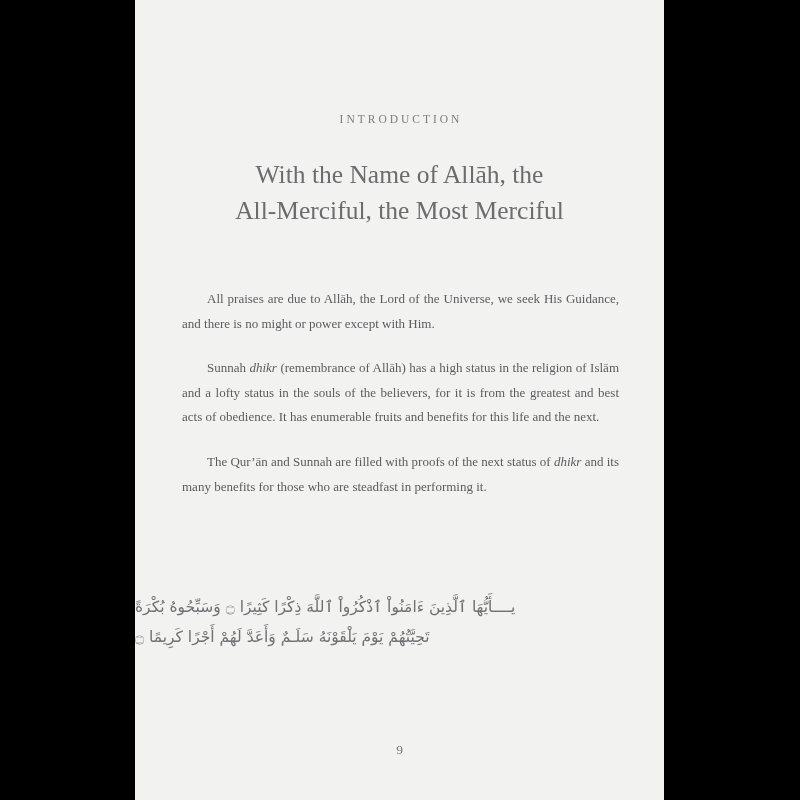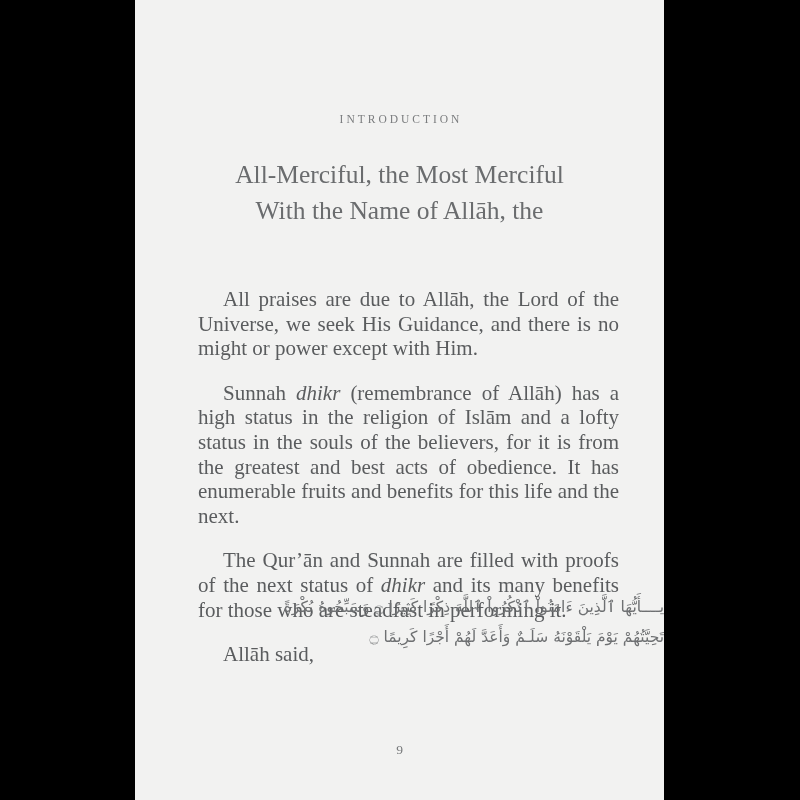--- a/index.html
+++ b/index.html
@@ -81,43 +81,43 @@
   .page-title .line { display: block; }
 
   
   .body-copy {
     position: absolute;
     top: 287px;
     left: 47px;
     width: 437px;
   }
   .para {
-    margin: 0 0 20px 16px;
-    font-size: 21px;
+    margin: 0 0 20px 0;
+    font-size: 13px;
     line-height: 24.6px;
     text-align: justify;
     text-indent: 25px;
     color: #5a5c5e;
     -webkit-hyphens: none;
     hyphens: none;
   }
   .para.last-short {
     text-align: left;
     margin-bottom: 0;
   }
   .para em {
   }
 
   
   .quran-block {
     position: absolute;
     top: 592px;
     left: 0;
     width: 529px;
-    text-align: right;
+    text-align: left;
   }
   .quran-line {
     display: block;
     direction: rtl;
     unicode-bidi: bidi-override;
     font-family: "DejaVu Sans", sans-serif;
     font-size: 15.5px;
     line-height: 30px;
     color: #6e7072;
     white-space: nowrap;
@@ -142,41 +142,38 @@
 
   <div class="band band-left"></div>
   <div class="band band-right"></div>
 
   <div id="page">
     <div class="page-inner">
 
       <div class="chapter-label">INTRODUCTION</div>
 
       <h1 class="page-title">
+        <span class="line">With the Name of Allāh, the</span>
         <span class="line">All-Merciful, the Most Merciful</span>
-        <span class="line">With the Name of Allāh, the</span>
       </h1>
 
       <div class="body-copy">
 
         <p class="para">
           <span>All praises are due to Allāh, the Lord of the Universe, we seek His Guidance, and there is no might or power except with Him.</span>
         </p>
 
         <p class="para">
           <span>Sunnah </span><em>dhikr</em><span> (remembrance of Allāh) has a high status in the religion of Islām and a lofty status in the souls of the believers, for it is from the greatest and best acts of obedience. It has enumerable fruits and benefits for this life and the next.</span>
         </p>
 
         <p class="para">
           <span>The Qur’ān and Sunnah are filled with proofs of the next status of </span><em>dhikr</em><span> and its many benefits for those who are steadfast in performing it.</span>
         </p>
 
-        <p class="para last-short">
-          <span>Allāh said,</span>
-        </p>
 
       </div>
 
       <div class="quran-block">
         <span class="quran-line">يــــأَيُّهَا ٱلَّذِينَ ءَامَنُواْ ٱذْكُرُواْ ٱللَّهَ ذِكْرًا كَثِيرًا ۝ وَسَبِّحُوهُ بُكْرَةً</span>
         <span class="quran-line">تَحِيَّتُهُمْ يَوْمَ يَلْقَوْنَهُ سَلَـمٌ وَأَعَدَّ لَهُمْ أَجْرًا كَرِيمًا ۝</span>
       </div>
 
       <div class="folio">9</div>
 

